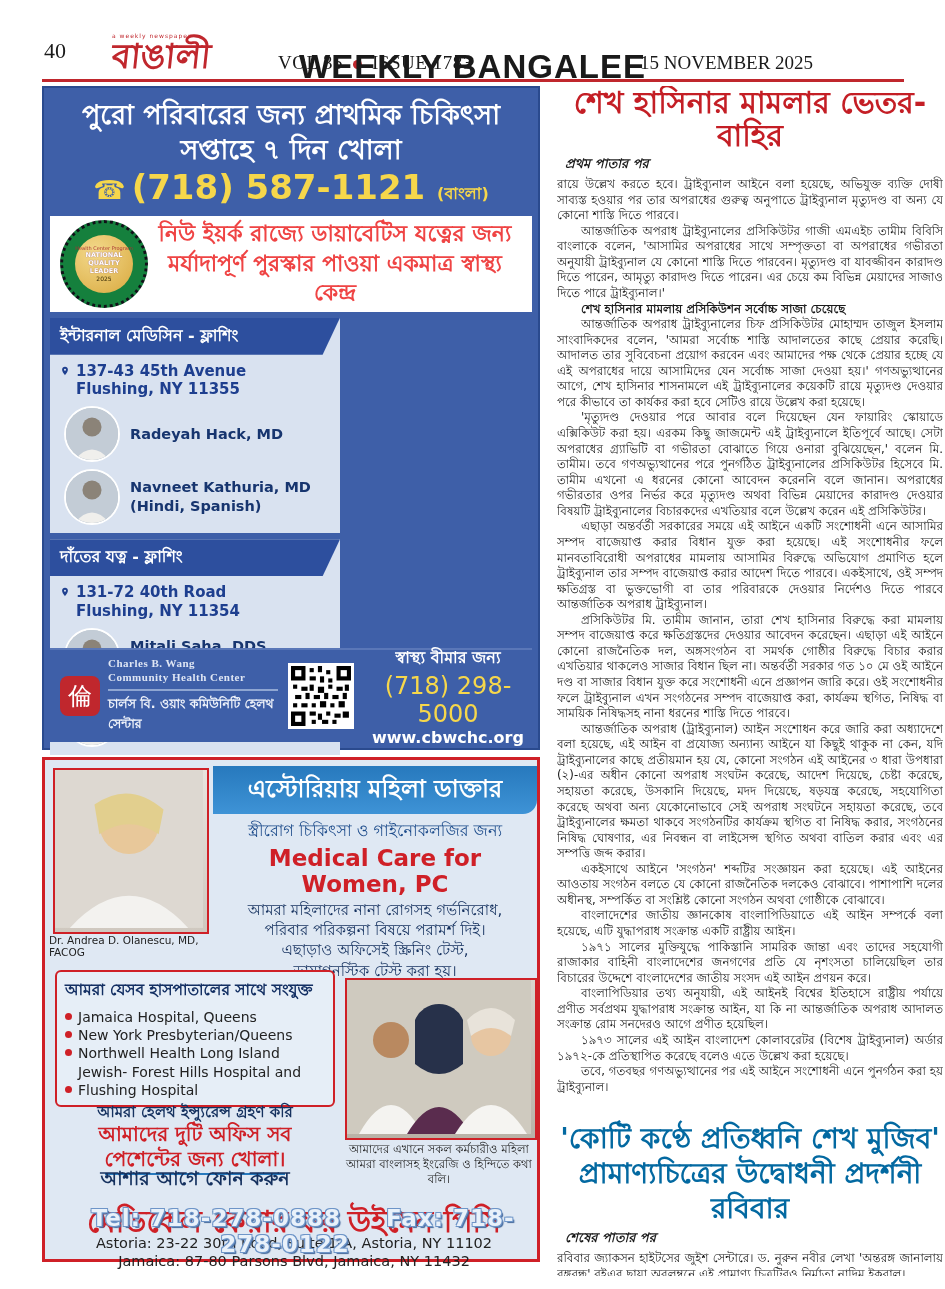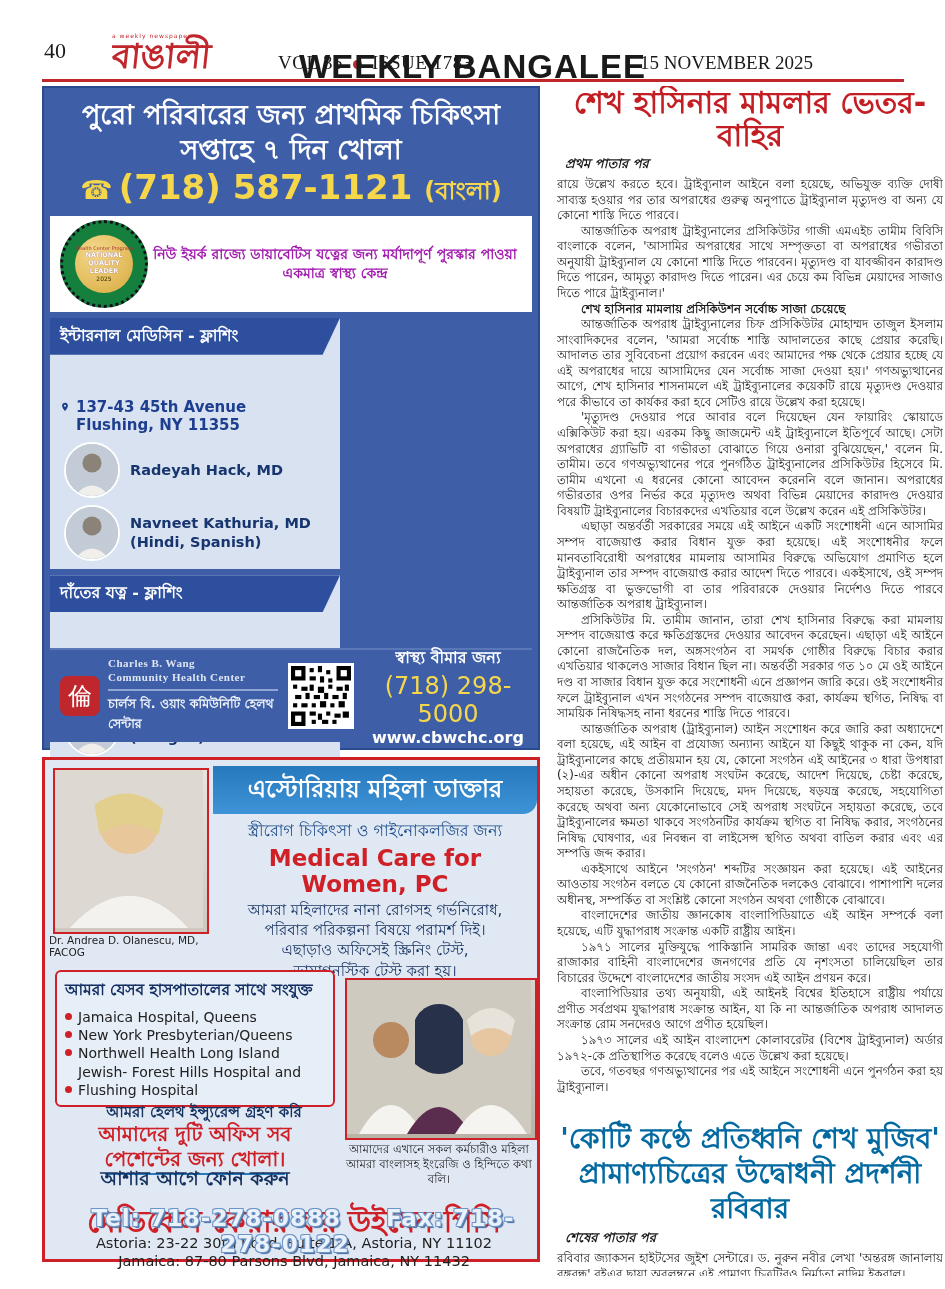--- a/index.html
+++ b/index.html
@@ -15,36 +15,36 @@
   .mast-title{position:absolute;left:0;top:48px;width:945px;text-align:center;margin:0;
               font-family:Liberation Sans, sans-serif;font-size:33px;font-weight:bold;letter-spacing:1px;}
   .mast-date{position:absolute;left:640px;top:52px;width:300px;font-family:"Liberation Serif",serif;font-size:19px;}
   .mast-rule{position:absolute;left:42px;top:79px;width:862px;height:3px;background:#c0272d;}
   
   .had{position:absolute;left:42px;top:86px;width:498px;height:664px;background:#3e5fa8;border:2px solid #2a4a8e;box-sizing:border-box;}
   .had-head{text-align:center;color:#ffffff;font-weight:bold;padding-top:10px;}
   .had-line1{font-size:27px;line-height:1.25;}
   .had-line2{font-size:27px;line-height:1.3;}
   .had-phone{font-size:34px;color:#f6d74b;font-weight:bold;line-height:1.2;}
-  .had-phone .note{font-size:24px;}
+  .had-phone .note{font-size:16px;}
   .had-phone .ph-icon{font-size:26px;margin-right:6px;}
   .award{margin:8px 6px 6px 6px;background:#ffffff;height:96px;display:flex;align-items:center;padding:0 10px;box-sizing:border-box;}
   .medal{width:82px;height:82px;flex:0 0 82px;border-radius:50%;background:#15803d;border:3px dotted #101018;
          display:flex;align-items:center;justify-content:center;}
   .medal-in{width:58px;height:58px;border-radius:50%;background:radial-gradient(circle at 35% 30%,#f3d98b,#d9a93f);
             text-align:center;color:#3b2c05;display:flex;flex-direction:column;justify-content:center;}
   .medal-in .prog{font-size:5px;color:#a33;}
   .medal-in .nql{font-size:6.5px;font-weight:bold;color:#fff;text-shadow:0 0 1px #846;}
   .medal-in .yr{font-size:6px;}
-  .award-text{flex:1;text-align:center;color:#a21caf;font-weight:bold;font-size:14px;line-height:1.35;}
+  .award-text{flex:1;text-align:center;color:#ef4444;font-weight:bold;font-size:22px;line-height:1.35;}
   .sections{display:flex;flex-wrap:wrap;gap:6px;margin:0 6px;}
   .sect{width:290px;background:#d9e2f0;box-sizing:border-box;padding-bottom:6px;}
   .sect-h{background:#2d4f9e;color:#fff;font-weight:bold;font-size:16px;padding:5px 10px;
           clip-path:polygon(0 0,100% 0,94% 100%,0 100%);}
-  .addr{display:flex;gap:6px;padding:7px 8px 2px 10px;color:#1e3f8f;font-weight:bold;font-size:15px;line-height:1.25;margin-top:36px;}
+  .addr{display:flex;gap:6px;padding:7px 8px 2px 10px;color:#1e3f8f;font-weight:bold;font-size:15px;line-height:1.25;}
   .pin{flex:0 0 10px;margin-top:2px;}
   .docrow{display:flex;align-items:center;gap:10px;padding:5px 8px 2px 14px;}
   .avatar{width:52px;height:52px;border-radius:50%;overflow:hidden;border:2px solid #ffffff;background:#b9c4cf;flex:0 0 52px;}
   .docname{color:#17356f;font-weight:bold;font-size:14.5px;line-height:1.3;}
   .had-foot{position:absolute;left:6px;right:6px;bottom:6px;height:92px;background:#3e5fa8;display:flex;align-items:center;
             border-top:2px solid #5a77b8;}
   .cb-logo{width:40px;height:40px;background:#c0272d;border-radius:8px;color:#fff;font-size:24px;display:flex;align-items:center;justify-content:center;margin:0 8px 0 10px;flex:0 0 40px;}
   .cb-txt{color:#dfe6f4;width:170px;}
   .cb-en{font-family:"Liberation Serif",serif;font-size:11px;font-weight:bold;letter-spacing:.5px;line-height:1.25;}
   .cb-div{height:2px;background:#8fa6d2;margin:4px 0;}
@@ -61,21 +61,21 @@
   .wad-right{position:absolute;left:168px;top:6px;width:324px;text-align:center;}
   .wad-band{background:linear-gradient(#2779bd,#3e93d6);color:#fff;font-weight:bold;font-size:24px;padding:4px 2px;border-radius:0 0 14px 0;}
   .wad-sub{color:#1b4a8a;font-size:16px;margin-top:4px;}
   .wad-en{color:#cf2027;font-weight:bold;font-size:23px;line-height:1.15;}
   .wad-body{color:#15315f;font-size:15px;line-height:1.35;margin-top:2px;}
   .hospbox{position:absolute;left:10px;top:210px;width:280px;border:2px solid #cf2027;border-radius:6px;background:#e6eef7;padding:6px 8px;box-sizing:border-box;}
   .hospbox .ht{color:#132f63;font-weight:bold;font-size:15.5px;}
   .hospbox ul{margin:4px 0 0 0;padding:0;list-style:none;}
   .hospbox li{font-size:14px;color:#222;line-height:1.3;padding-left:13px;position:relative;}
   .hospbox li::before{content:"";position:absolute;left:0;top:5px;width:7px;height:7px;border-radius:50%;background:#cf2027;}
-  .wad-ins{position:absolute;left:19px;top:340px;width:280px;text-align:center;color:#15315f;font-size:15px;font-weight:bold;}
+  .wad-ins{position:absolute;left:10px;top:340px;width:280px;text-align:center;color:#15315f;font-size:15px;font-weight:bold;}
   .wad-offices{position:absolute;left:10px;top:362px;width:280px;text-align:center;color:#cf2027;font-weight:bold;font-size:20px;line-height:1.25;}
   .wad-offices .ul2{border-bottom:2px solid #2779bd;padding-bottom:2px;}
   .wad-call{position:absolute;left:10px;top:404px;width:280px;text-align:center;color:#15315f;font-weight:bold;font-size:19px;}
   .staff-photo{position:absolute;left:300px;top:218px;width:188px;height:158px;border:2px solid #cf2027;background:linear-gradient(#d9d4cc,#b9b2a7);overflow:hidden;}
   .staff-cap{position:absolute;left:292px;top:382px;width:204px;text-align:center;font-size:11.5px;color:#222;line-height:1.3;}
   .wad-bn{position:absolute;left:0;top:438px;width:498px;text-align:center;color:#cf2027;font-weight:bold;font-size:30px;}
   .wad-addr{position:absolute;left:0;top:474px;width:498px;text-align:center;color:#222;font-size:14.5px;line-height:1.25;}
   .wad-telfax{position:absolute;left:0;bottom:2px;width:498px;text-align:center;font-weight:bold;font-size:23px;
               color:#e9f1fa;text-shadow:-1px -1px 0 #6e95c8,1px -1px 0 #6e95c8,-1px 1px 0 #6e95c8,1px 1px 0 #6e95c8,2px 2px 1px #44699c;letter-spacing:1px;}
   .wad-telfax span{margin:0 18px;}

